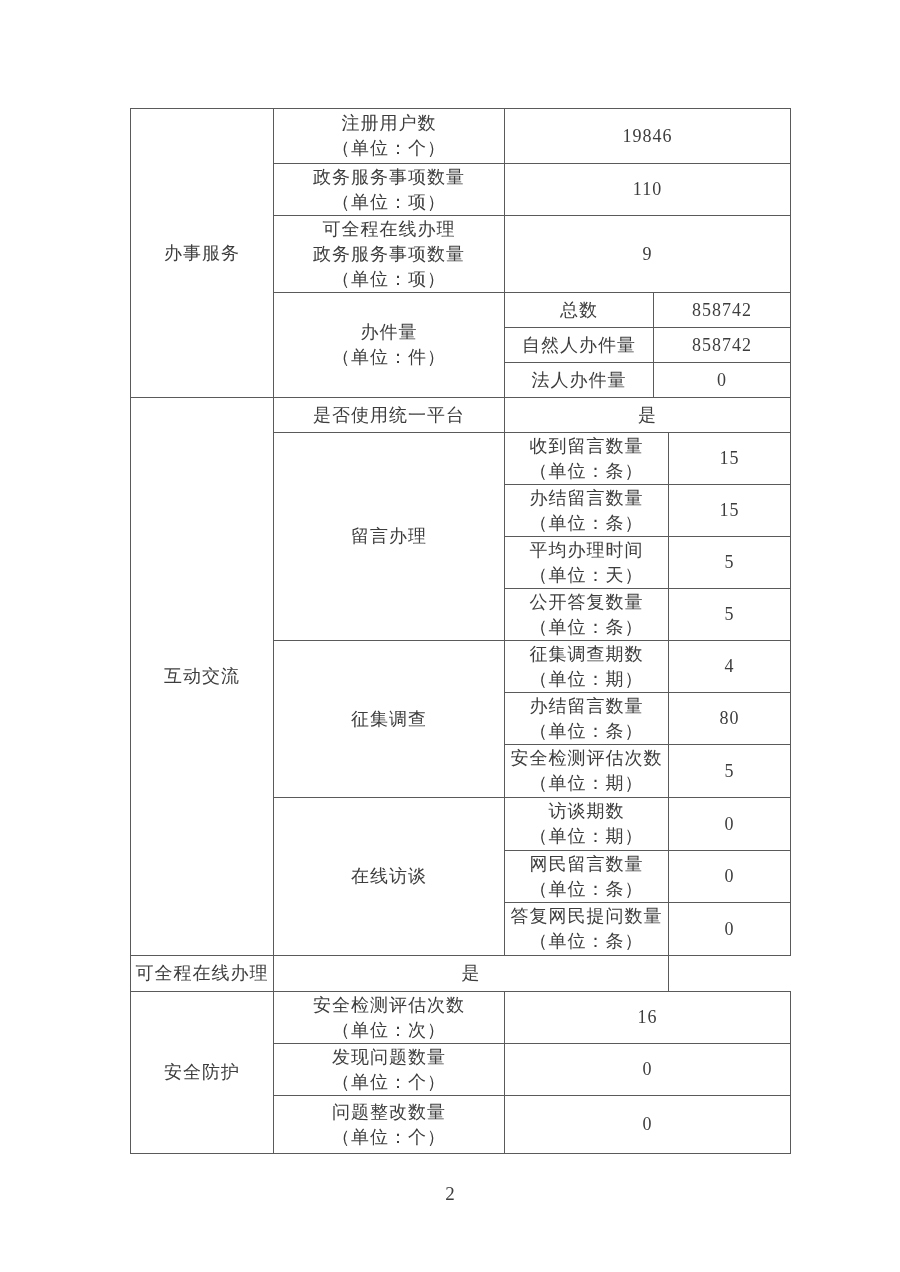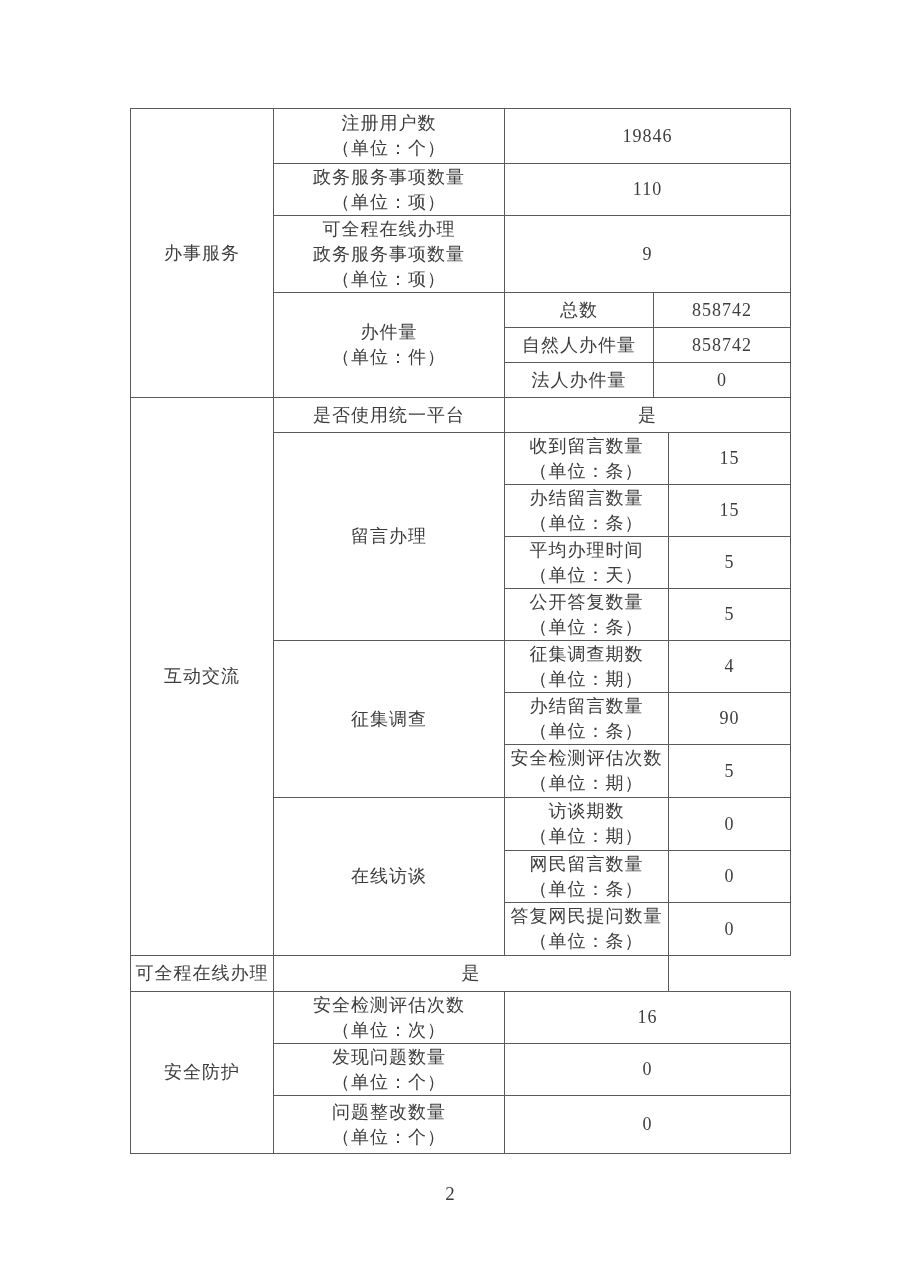--- a/index.html
+++ b/index.html
@@ -136,21 +136,21 @@
           <div>征集调查期数</div>
           <div>（单位：期）</div>
         </td>
         <td class="num">4</td>
       </tr>
       <tr style="height:52px">
         <td colspan="2">
           <div>办结留言数量</div>
           <div>（单位：条）</div>
         </td>
-        <td class="num">90</td>
+        <td class="num">80</td>
       </tr>
       <tr style="height:53px">
         <td colspan="2">
           <div>安全检测评估次数</div>
           <div>（单位：期）</div>
         </td>
         <td class="num">5</td>
       </tr>
       <tr style="height:53px">
         <td rowspan="3">在线访谈</td>

